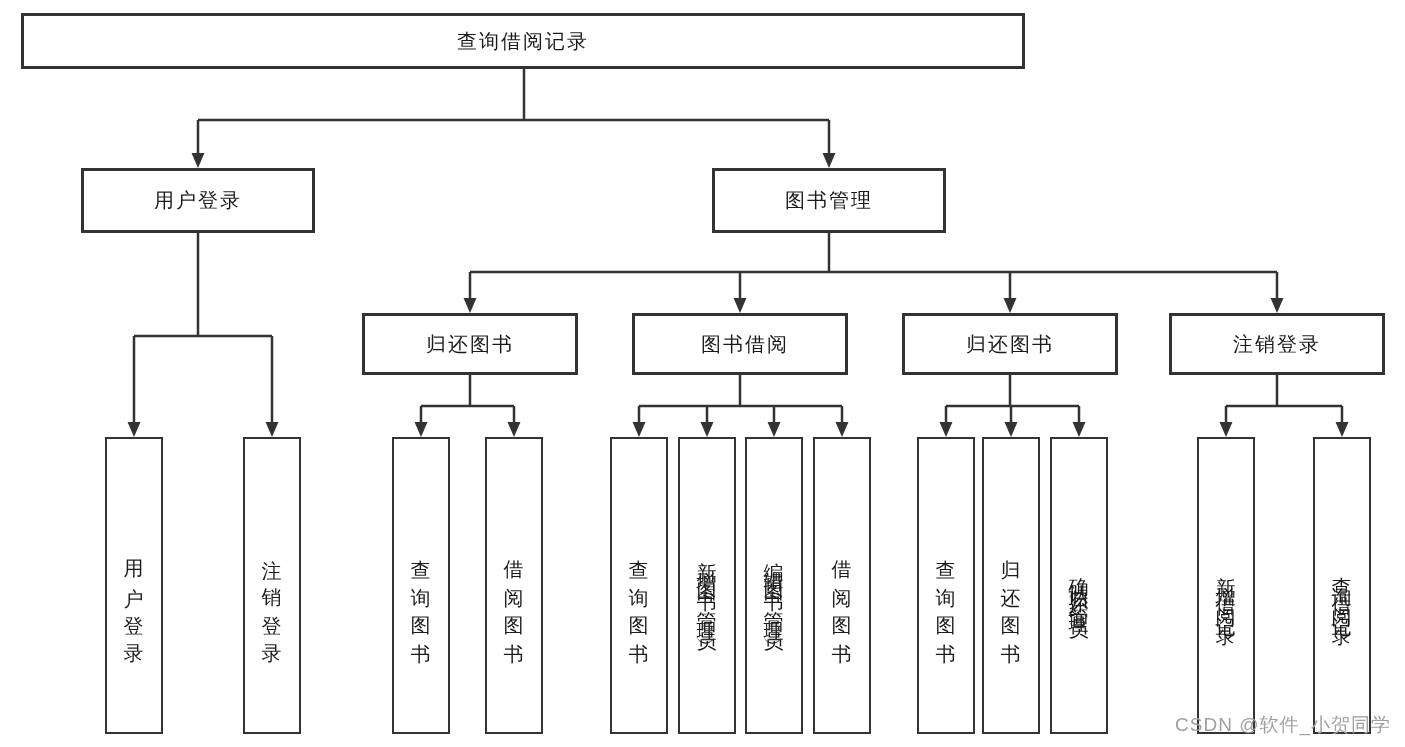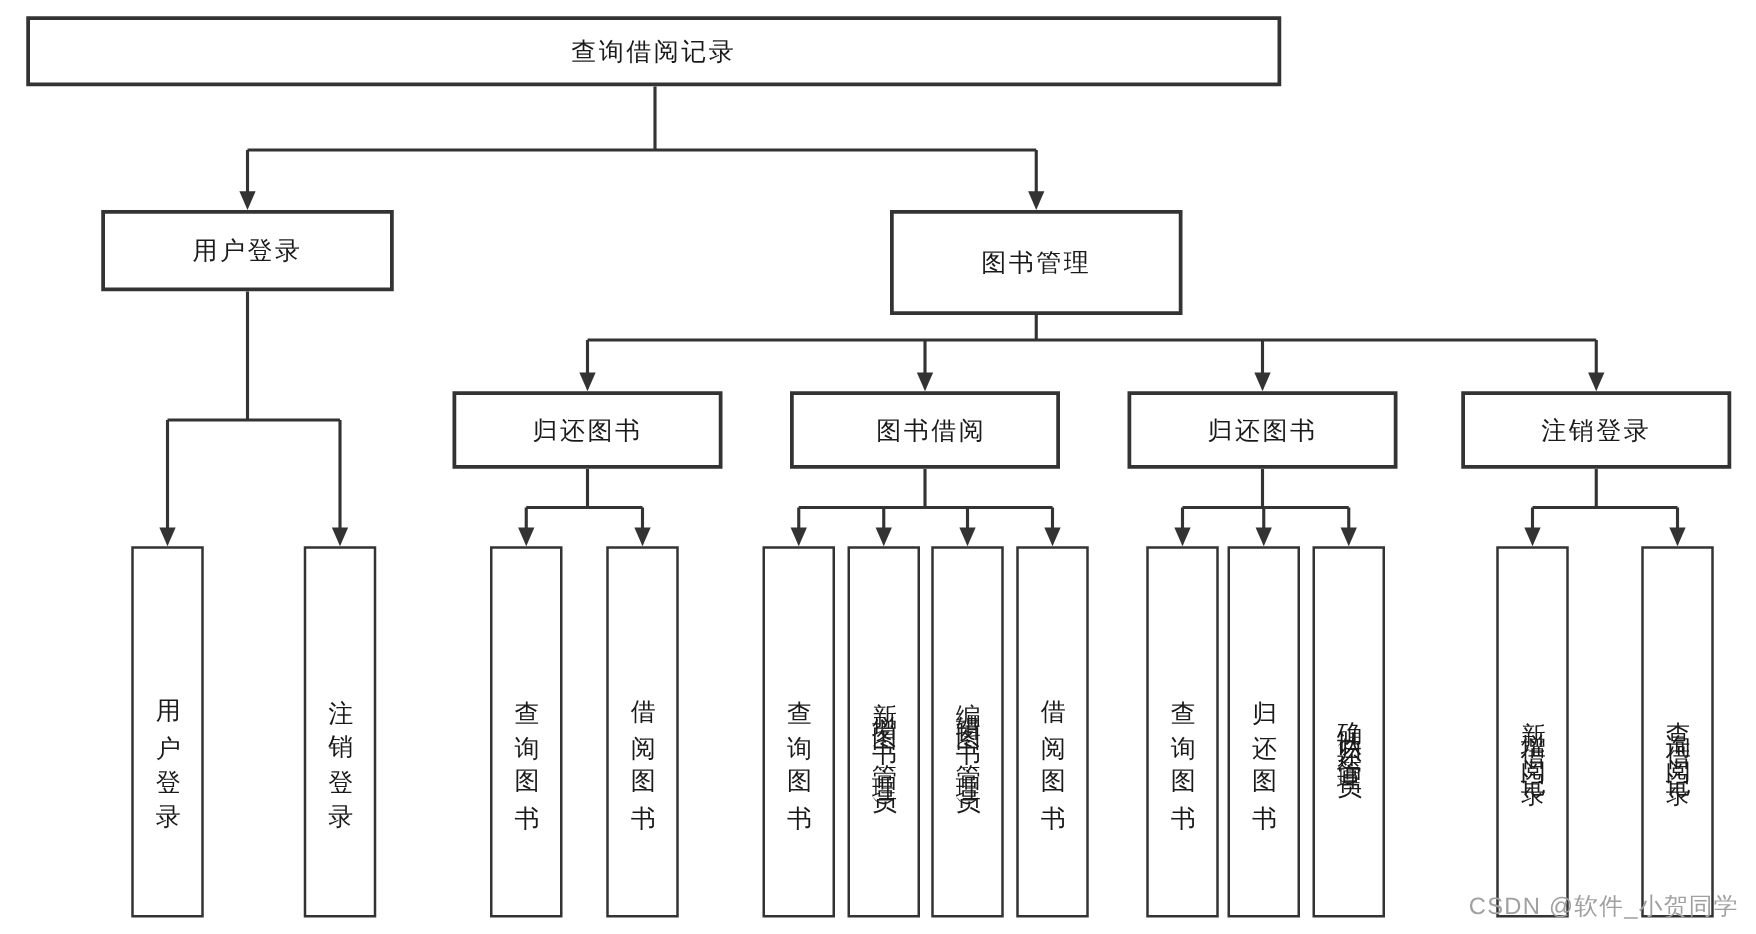--- a/index.html
+++ b/index.html
@@ -93,21 +93,21 @@
     </g>
   </svg>
 
   <div class="box" style="left:21px; top:13px; width:1004px; height:56px;">
     <span>查询借阅记录</span>
   </div>
 
   <div class="box" style="left:81px; top:168px; width:234px; height:65px;">
     <span>用户登录</span>
   </div>
-  <div class="box" style="left:712px; top:168px; width:234px; height:84px;">
+  <div class="box" style="left:712px; top:168px; width:234px; height:65px;">
     <span>图书管理</span>
   </div>
 
   <div class="box" style="left:362px; top:313px; width:216px; height:62px;">
     <span>归还图书</span>
   </div>
   <div class="box" style="left:632px; top:313px; width:216px; height:62px;padding-left:10px;">
     <span>图书借阅</span>
   </div>
   <div class="box" style="left:902px; top:313px; width:216px; height:62px;">

